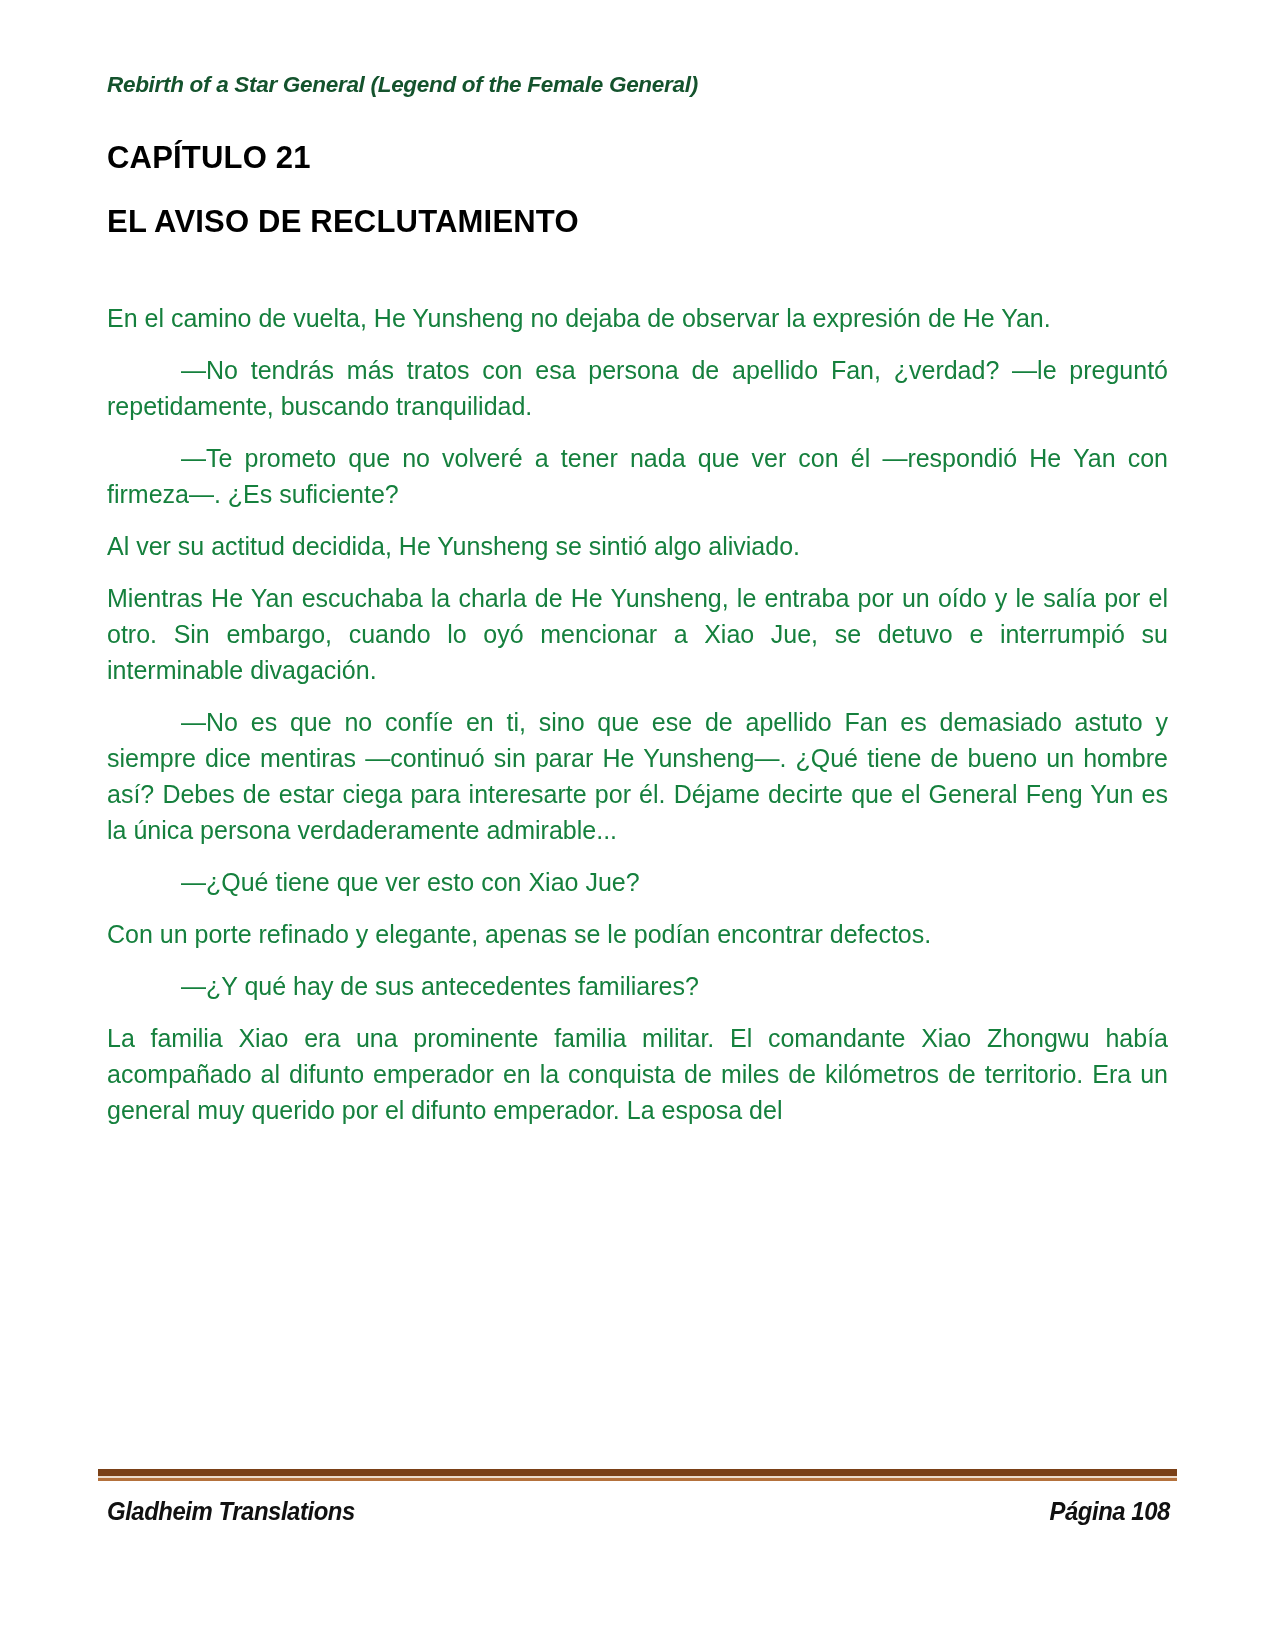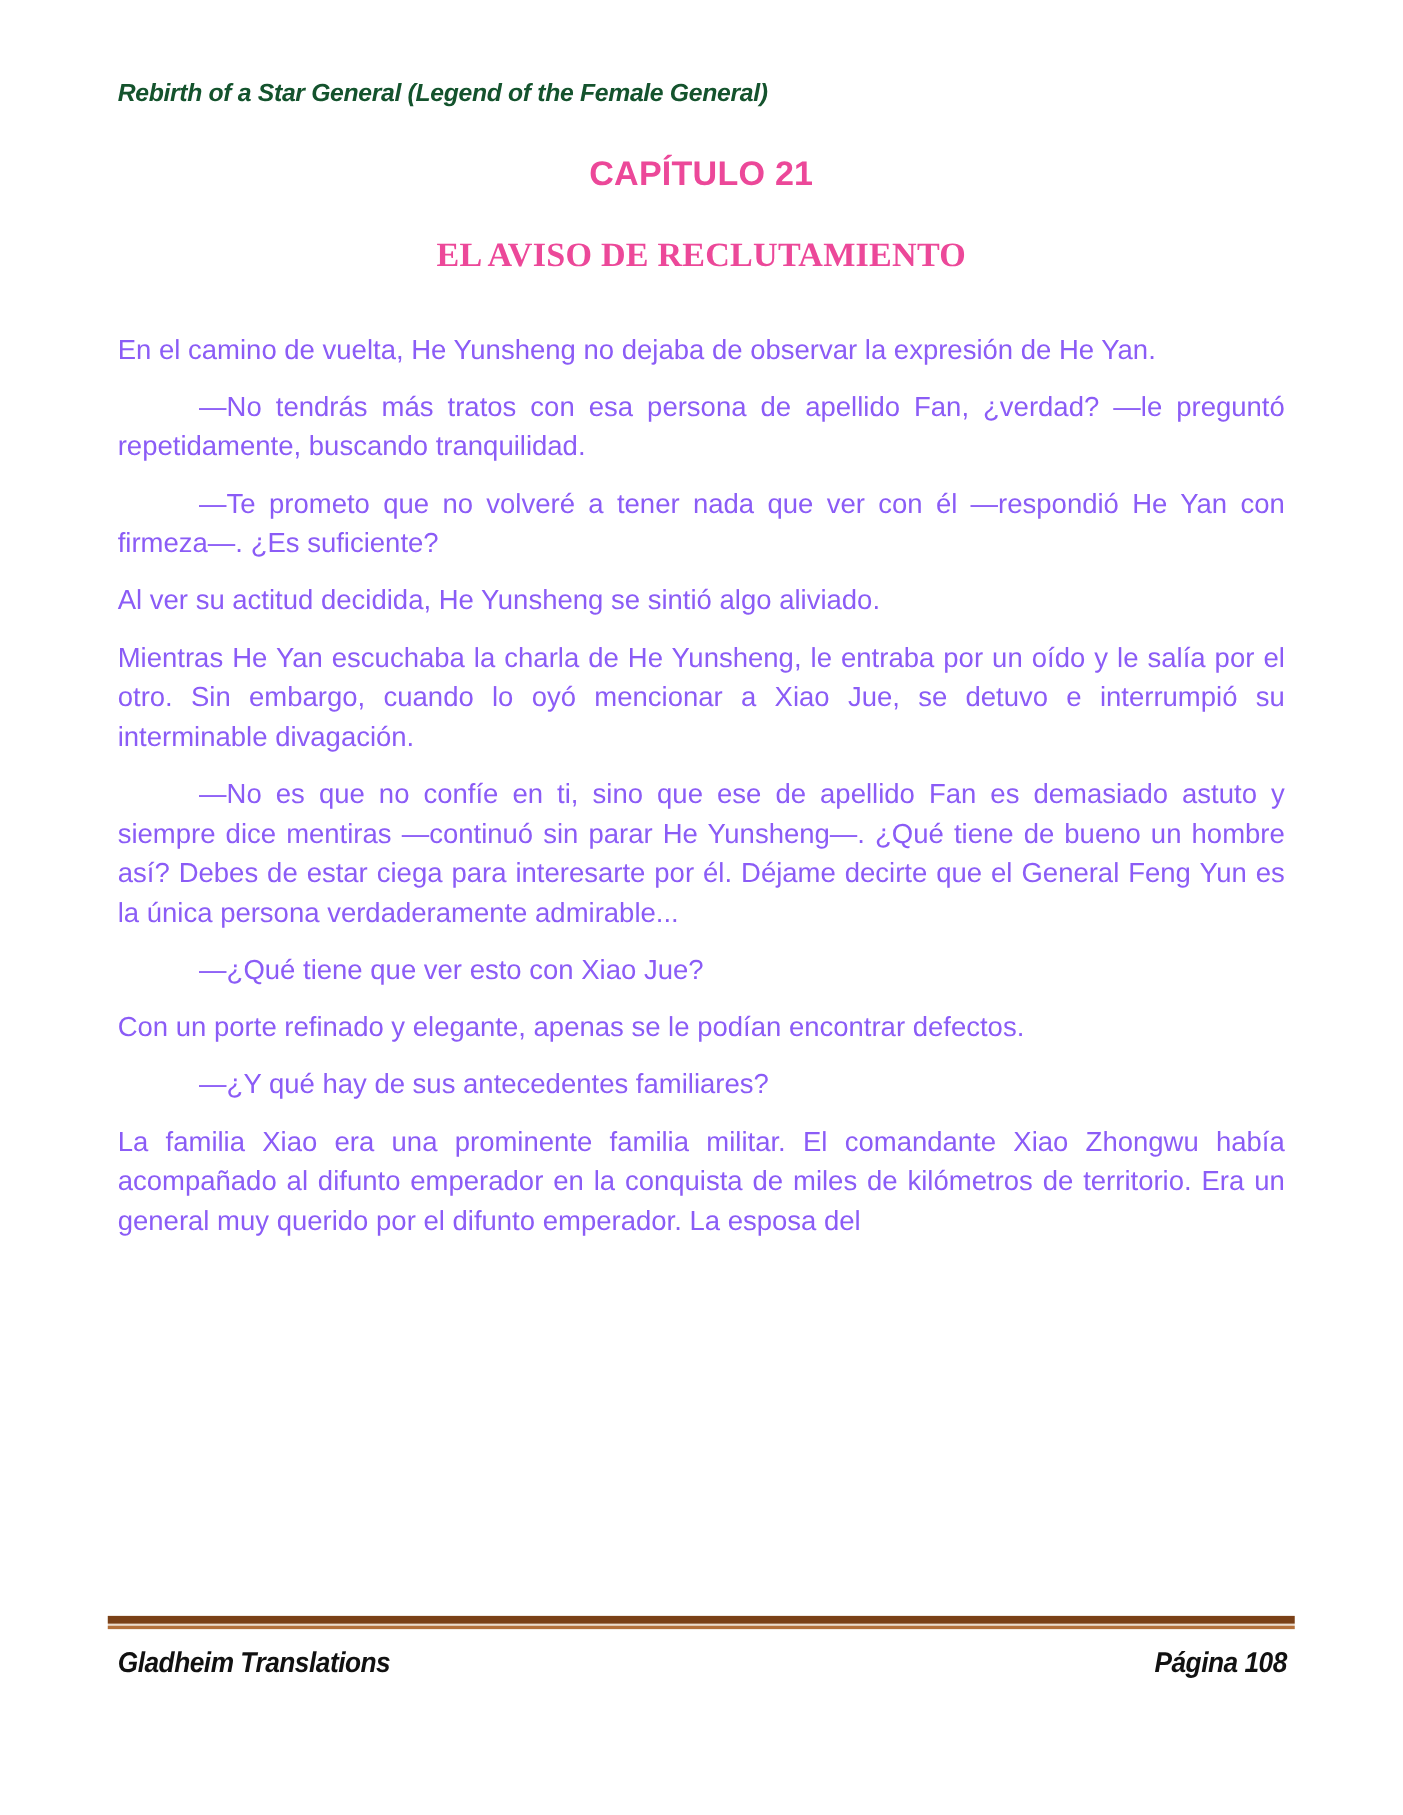--- a/index.html
+++ b/index.html
@@ -26,47 +26,46 @@
     font-style: italic;
     letter-spacing: -0.3px;
     color: #14532d;
     white-space: nowrap;
   }
   .title-block {
     position: absolute;
     top: 140px;
     left: 107px;
     width: 1061px;
-    text-align: center;
-    color: #ec4899;
+    text-align: left;
+    color: #000000;
   }
   .chapter-number {
     font-size: 31px;
     font-weight: bold;
     letter-spacing: 0.2px;
   }
   .chapter-title {
-    margin-top: 38px;
+    margin-top: 28px;
     font-size: 31px;
     font-weight: bold;
     letter-spacing: 0.2px;
-    font-family: Liberation Serif, serif;
   }
   .body-text {
     position: absolute;
     top: 300px;
     left: 107px;
     width: 1061px;
   }
   .para {
     margin: 0 0 16px 0;
     font-size: 25px;
     line-height: 36px;
     text-align: justify;
-    color: #8b5cf6;
+    color: #15803d;
   }
   .para.indent {
     text-indent: 74px;
   }
   .footer-rule {
     position: absolute;
     top: 1469px;
     left: 98px;
     width: 1079px;
     height: 2px;

